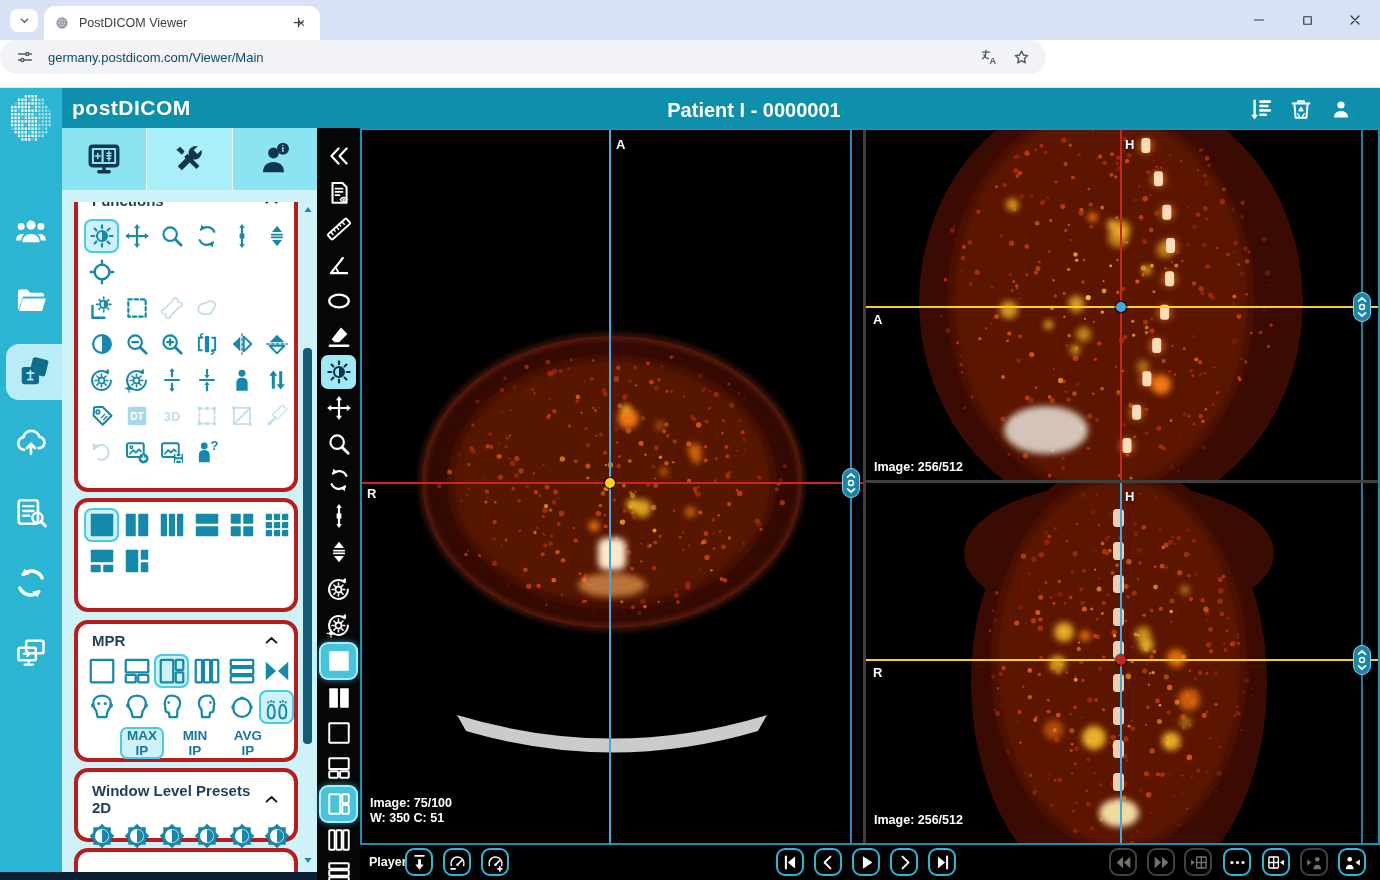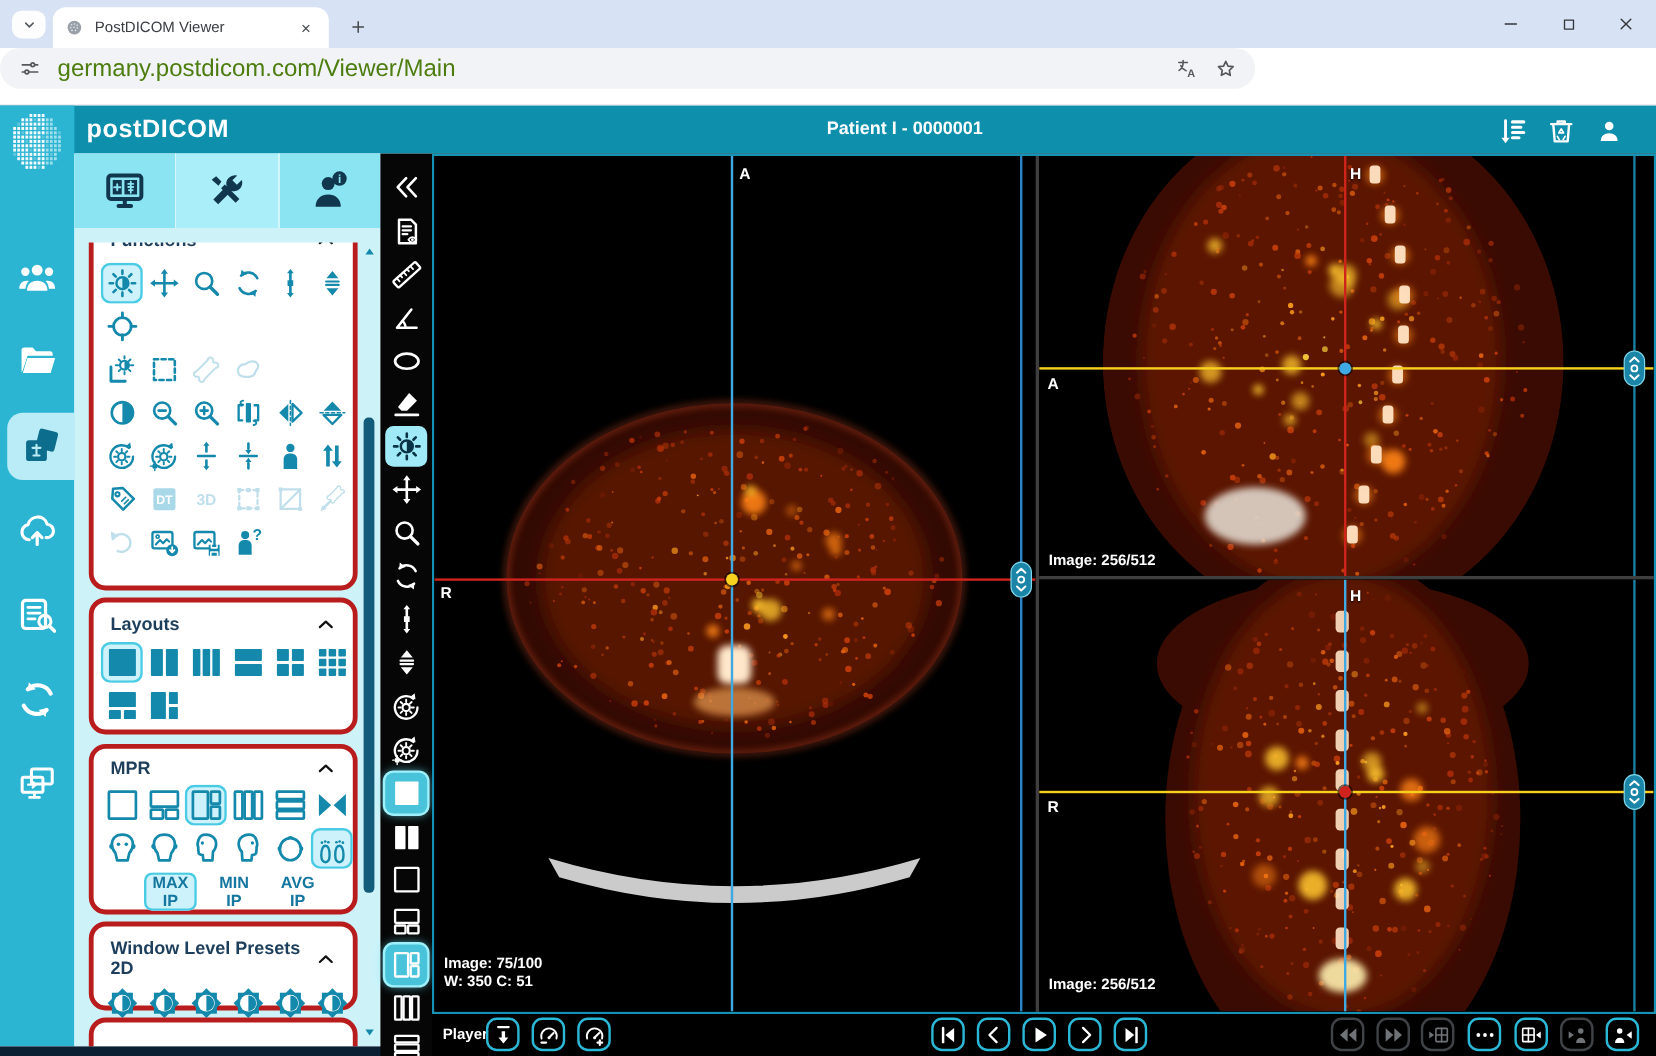--- a/index.html
+++ b/index.html
@@ -6,38 +6,38 @@
   html,body { width:1380px; height:880px; overflow:hidden; }
   body { position:relative; font-family:"Liberation Sans", sans-serif; background:#fff; }
   .abs { position:absolute; }
   svg { display:block; }
   svg .f { fill:currentColor; stroke:none; }
   .ctr { display:flex; align-items:center; justify-content:center; }
 
   
   #tabstrip { left:0; top:0; width:1380px; height:40px; background:#d8e2f5; }
   #tab-search { left:10px; top:9px; width:28px; height:23px; border-radius:8px; background:#fdfdfe; color:#51565c; }
-  #browser-tab { left:44px; top:6px; width:230px; height:34px; background:#fff; border-radius:11px 11px 0 0; display:flex; align-items:center; padding:0 10px; }
+  #browser-tab { left:44px; top:6px; width:276px; height:34px; background:#fff; border-radius:11px 11px 0 0; display:flex; align-items:center; padding:0 10px; }
   #tab-title { font-size:12.5px; color:#3a3d42; flex:1; margin-left:9px; white-space:nowrap; overflow:hidden; }
   #tab-close { width:18px; height:18px; border-radius:50%; color:#45494e; font-size:14px; }
   #newtab-btn { left:286px; top:10px; width:24px; height:24px; color:#44474c; }
   .winctl { top:8px; width:30px; height:24px; color:#33363a; }
   
   #browserbar { left:0; top:40px; width:1380px; height:48px; background:#fff; border-bottom:1px solid #dfe1e5; }
   .bicon { width:30px; height:30px; top:49px; color:#45494e; border-radius:50%; }
   .bicon.disabled { color:#b6bac1; }
   #omnibox { left:124px; top:47px; width:1046px; height:34px; border-radius:17px; background:#f1f3f6; display:flex; align-items:center; padding:0 12px; }
-  #omni-url { font-size:20px; color:#4d7c0f; flex:1; margin-left:10px; }
+  #omni-url { font-size:13px; color:#0c4a6e; flex:1; margin-left:10px; }
   .omni-ic { width:26px; height:26px; color:#55595e; }
   #avatar-btn { color:#2e6be0; }
 
   
   #appheader { left:0; top:88px; width:1380px; height:40px; background:var(--teal-header); }
   #brand { left:72px; top:96px; color:#fff; font-size:21px; font-weight:bold; letter-spacing:.5px; }
-  #patient-title { left:754px; top:99px; transform:translateX(-50%); color:#fff; font-size:15px; font-weight:bold; white-space:nowrap; }
+  #patient-title { left:754px; top:99px; transform:translateX(-50%); color:#fff; font-size:20px; font-weight:bold; white-space:nowrap; }
   .hdr-ic { top:96px; width:30px; height:26px; color:#fff; }
 
   
   #sidebar { left:0; top:88px; width:62px; height:784px; background:var(--cyan); }
   #sidebar-logo { left:7px; top:92px; width:48px; height:52px; }
   .sbitem { left:0; width:62px; height:56px; color:#fff; }
   .sbitem.active { left:6px; width:56px; background:#b9ecf6; border-radius:13px 0 0 13px; color:#0d6d8c; }
 
   
   #panel-bg { left:62px; top:128px; width:255px; height:744px; background:var(--panel-bg); }
@@ -728,28 +728,20 @@
                 <circle class="f" cx="9.5" cy="6.4" r="3.1"></circle>
                 <path class="f" d="M4.5 21.5v-6.9c0-2.9 1.9-4.4 5-4.4s5 1.5 5 4.4v6.9z"></path>
                 <text x="18.8" y="10.5" font-size="12" font-weight="bold" fill="currentColor" stroke="none" text-anchor="middle">?</text>
               </svg>
             </span>
           </div>
         </div>
       </div>
   </div>
   <div class="card" id="card-layouts" style="top:296px; height:114px">
-    <div class="card-head" style="padding-top:10px">
-      <span class="card-title">Layouts</span>
-      <span class="card-chev">
-          <svg viewBox="0 0 24 24" width="17" height="17" fill="none" stroke="currentColor" stroke-width="2" stroke-linecap="round" stroke-linejoin="round">
-            <path d="M5 15l7-6.5L19 15" stroke-width="2.6"></path>
-          </svg>
-        </span>
-    </div>
     <div id="layouts-grid" style="margin-top:5px">
         <div class="frow">
           <div class="icell sel">
             <span>
               <svg viewBox="0 0 24 24" width="30" height="30" fill="none" stroke="currentColor" stroke-width="2" stroke-linecap="round" stroke-linejoin="round">
                 <rect class="f" x="3" y="3" width="18" height="18" rx="0.6"></rect>
               </svg>
             </span>
           </div>
           <div class="icell">

